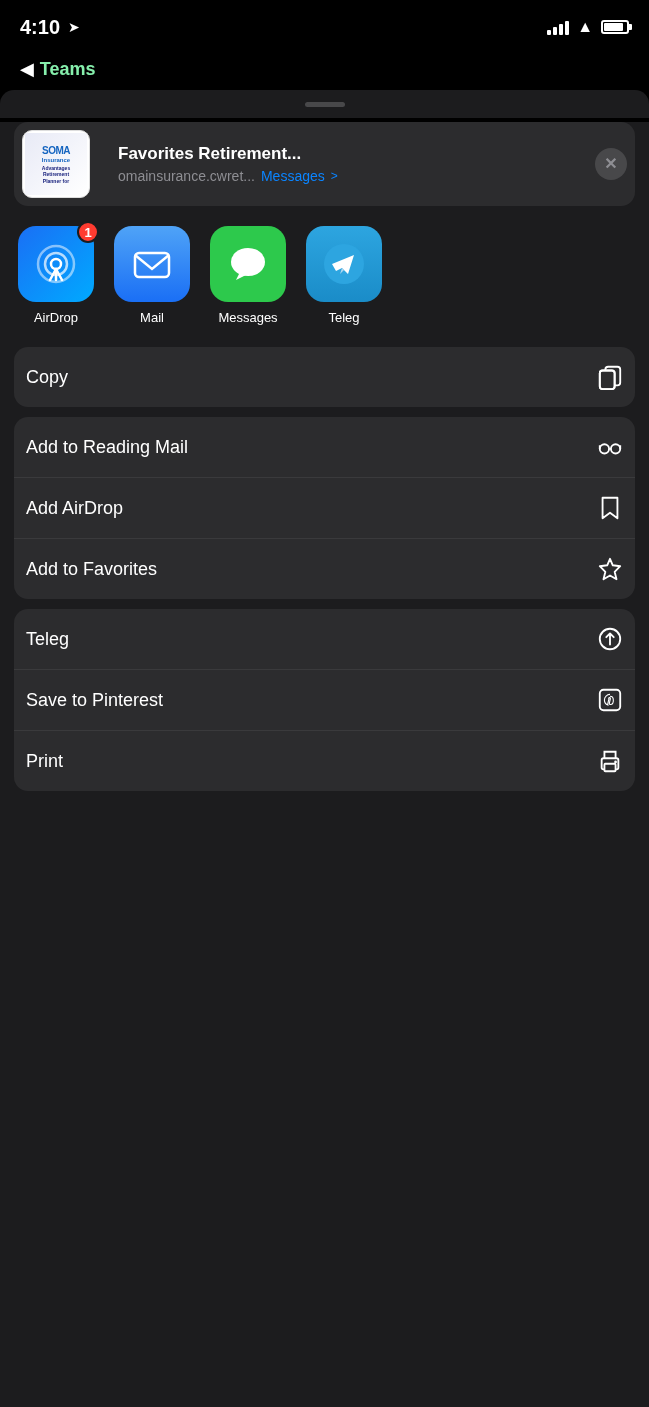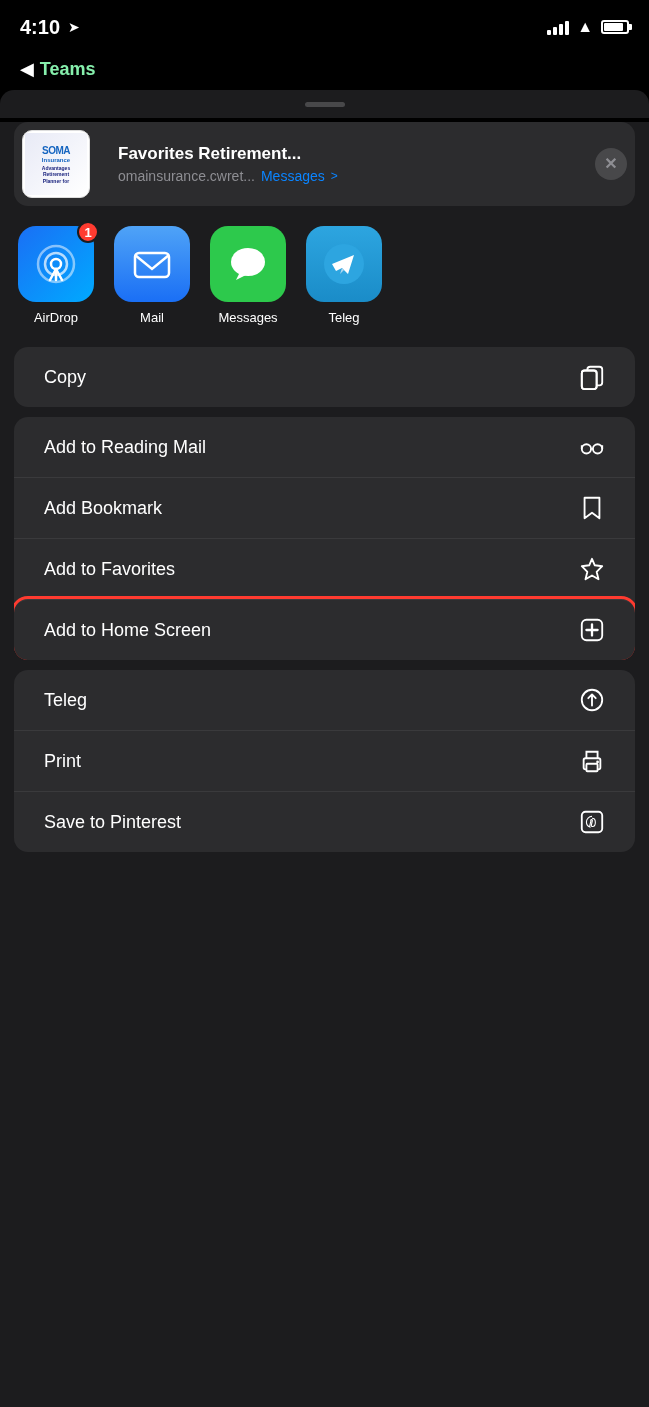--- a/index.html
+++ b/index.html
@@ -280,21 +280,21 @@
     }
     .action-group {
       background: #2c2c2e;
       border-radius: 14px;
       overflow: hidden;
     }
     .action-item {
       display: flex;
       align-items: center;
       justify-content: space-between;
-      padding: 17px 30px;
+      padding: 17px 12px;
       position: relative;
     }
     .action-item + .action-item {
       border-top: 1px solid #3a3a3c;
     }
     .action-item.highlighted {
       outline: 3px solid #ff3b30;
       border-radius: 14px;
       z-index: 2;
     }
@@ -443,67 +443,59 @@
         <svg class="icon-svg" viewBox="0 0 28 28" fill="none">
           <circle cx="8" cy="16" r="5" stroke="white" stroke-width="2"></circle>
           <circle cx="20" cy="16" r="5" stroke="white" stroke-width="2"></circle>
           <path d="M13,16 L15,16" stroke="white" stroke-width="2"></path>
           <path d="M3,16 L3,12" stroke="white" stroke-width="2"></path>
           <path d="M25,16 L25,12" stroke="white" stroke-width="2"></path>
         </svg>
       </div>
 
       <div class="action-item">
-        <span class="action-label">Add Bookmark</span>
+        <span class="action-label">Add AirDrop</span>
         <svg class="icon-svg" viewBox="0 0 28 28" fill="none">
           <path d="M6,3 L22,3 L22,25 L14,19 L6,25 Z" stroke="white" stroke-width="2" stroke-linejoin="round"></path>
         </svg>
       </div>
 
       <div class="action-item">
         <span class="action-label">Add to Favorites</span>
         <svg class="icon-svg" viewBox="0 0 28 28" fill="none">
           <polygon points="14,3 17,10 25,11 19,17 21,25 14,21 7,25 9,17 3,11 11,10" stroke="white" stroke-width="2" stroke-linejoin="round"></polygon>
         </svg>
       </div>
 
 
-      <div class="action-item highlighted">
-        <span class="action-label">Add to Home Screen</span>
-        <svg class="icon-svg" viewBox="0 0 28 28" fill="none">
-          <rect x="3" y="3" width="22" height="22" rx="5" stroke="white" stroke-width="2"></rect>
-          <line x1="14" y1="8" x2="14" y2="20" stroke="white" stroke-width="2.5" stroke-linecap="round"></line>
-          <line x1="8" y1="14" x2="20" y2="14" stroke="white" stroke-width="2.5" stroke-linecap="round"></line>
-        </svg>
-      </div>
     </div>
 
     <div class="action-group">
 
       <div class="action-item">
         <span class="action-label">Teleg</span>
         <svg class="icon-svg" viewBox="0 0 28 28" fill="none">
           <circle cx="14" cy="14" r="11" stroke="white" stroke-width="2"></circle>
           <path d="M14,8 L14,20 M10,12 L14,8 L18,12" stroke="white" stroke-width="2" stroke-linecap="round" stroke-linejoin="round"></path>
+        </svg>
+      </div>
+
+      <div class="action-item">
+        <span class="action-label">Save to Pinterest</span>
+        <svg class="icon-svg" viewBox="0 0 28 28" fill="none">
+          <rect x="3" y="3" width="22" height="22" rx="4" stroke="white" stroke-width="2"></rect>
+          <path d="M14,8 C10.7,8 8,10.7 8,14 C8,16.5 9.5,18.6 11.7,19.5 C11.6,19 11.6,18.2 11.7,17.6 L12.8,13 C12.5,12.4 12.5,11.5 13.5,11.5 C14.7,11.5 14.3,13 14.3,13 L13.3,17.3 C13.1,18.2 13.7,18.9 14.6,18.9 C16.5,18.9 17.6,16.7 17.6,14.2 C17.6,11.7 16,10 14,10" stroke="white" stroke-width="1.2" fill="none"></path>
         </svg>
       </div>
 
       <div class="action-item">
         <span class="action-label">Print</span>
         <svg class="icon-svg" viewBox="0 0 28 28" fill="none">
           <rect x="5" y="11" width="18" height="12" rx="2" stroke="white" stroke-width="2"></rect>
           <rect x="8" y="17" width="12" height="8" rx="1" stroke="white" stroke-width="2" fill="#2c2c2e"></rect>
           <path d="M8,11 L8,4 L20,4 L20,11" stroke="white" stroke-width="2"></path>
           <circle cx="20" cy="15" r="1.5" fill="white"></circle>
         </svg>
       </div>
-
-      <div class="action-item">
-        <span class="action-label">Save to Pinterest</span>
-        <svg class="icon-svg" viewBox="0 0 28 28" fill="none">
-          <rect x="3" y="3" width="22" height="22" rx="4" stroke="white" stroke-width="2"></rect>
-          <path d="M14,8 C10.7,8 8,10.7 8,14 C8,16.5 9.5,18.6 11.7,19.5 C11.6,19 11.6,18.2 11.7,17.6 L12.8,13 C12.5,12.4 12.5,11.5 13.5,11.5 C14.7,11.5 14.3,13 14.3,13 L13.3,17.3 C13.1,18.2 13.7,18.9 14.6,18.9 C16.5,18.9 17.6,16.7 17.6,14.2 C17.6,11.7 16,10 14,10" stroke="white" stroke-width="1.2" fill="none"></path>
-        </svg>
-      </div>
     </div>
 
   </div>
 </div>
 
 </body></html>

